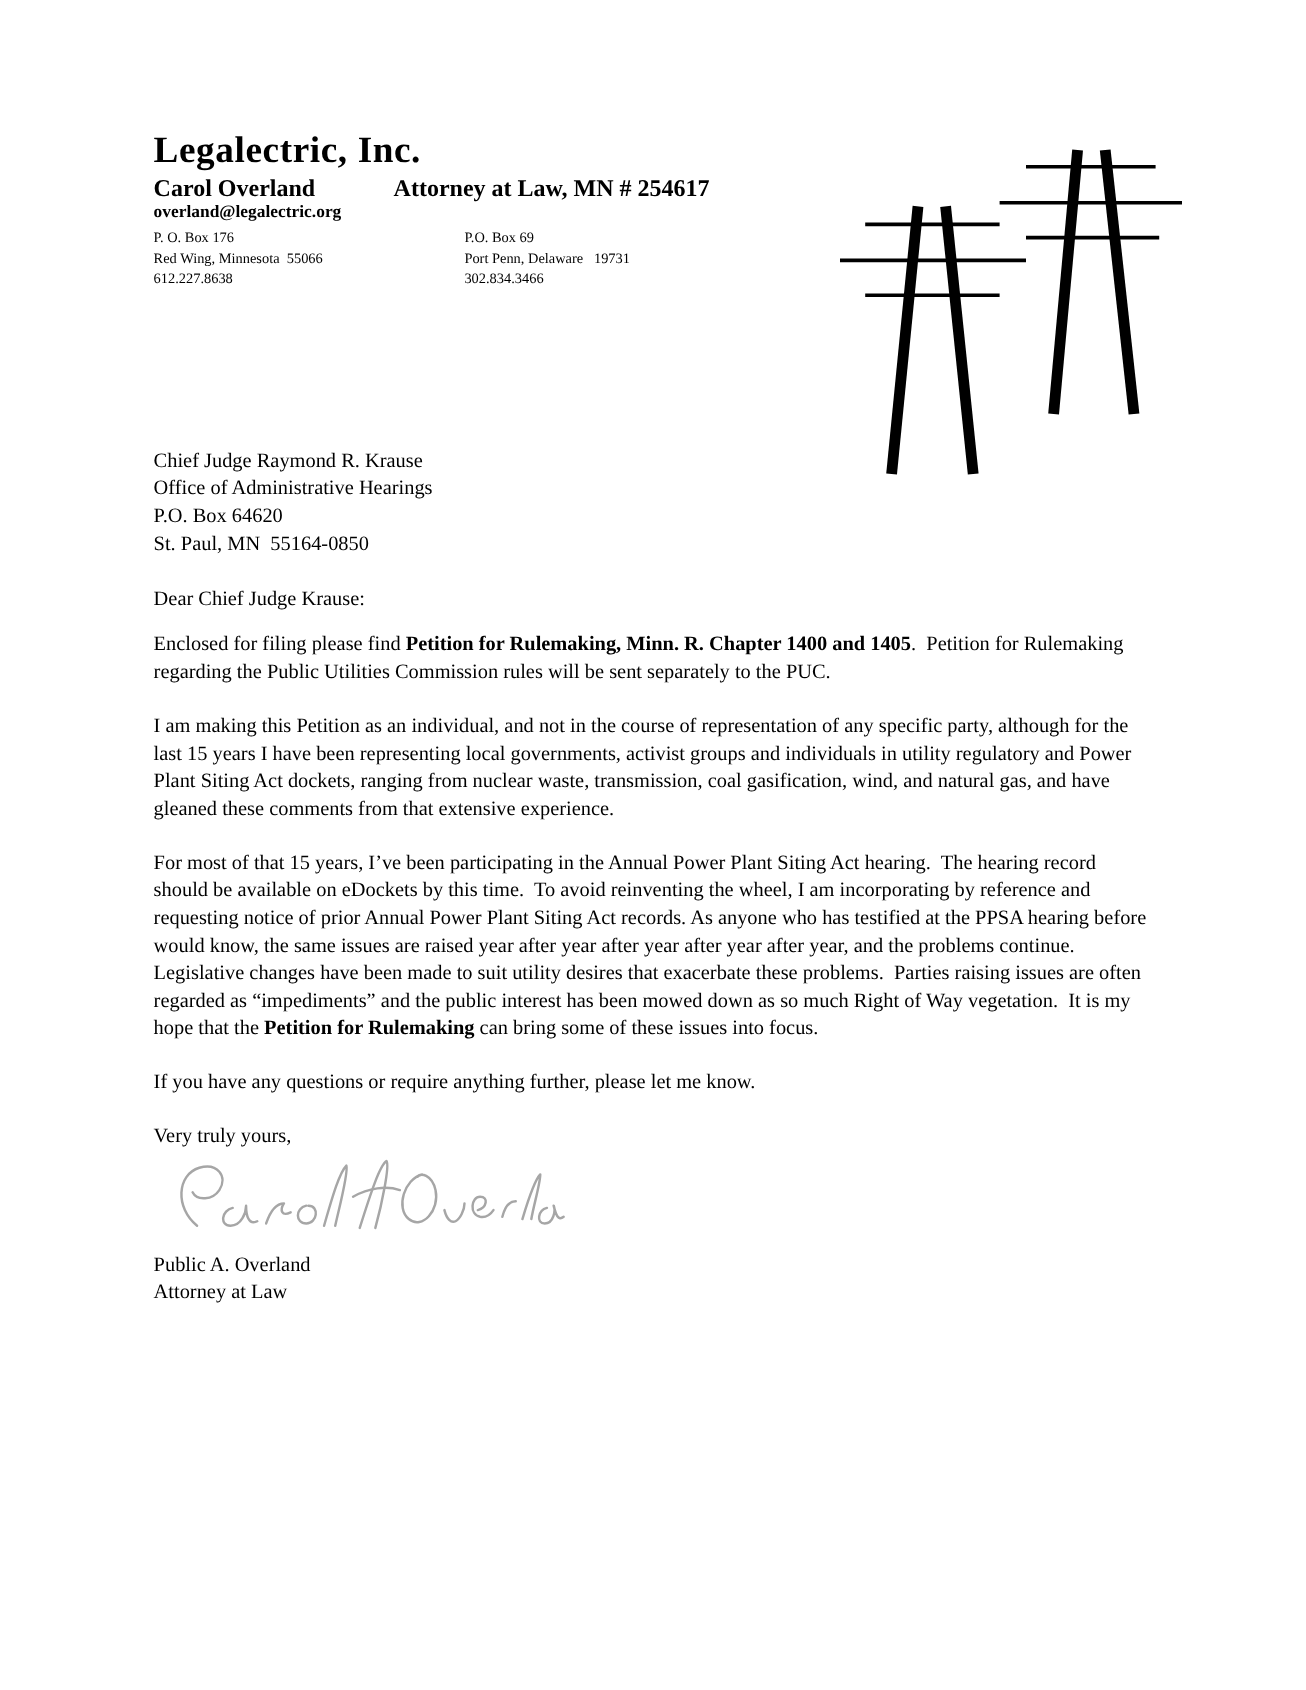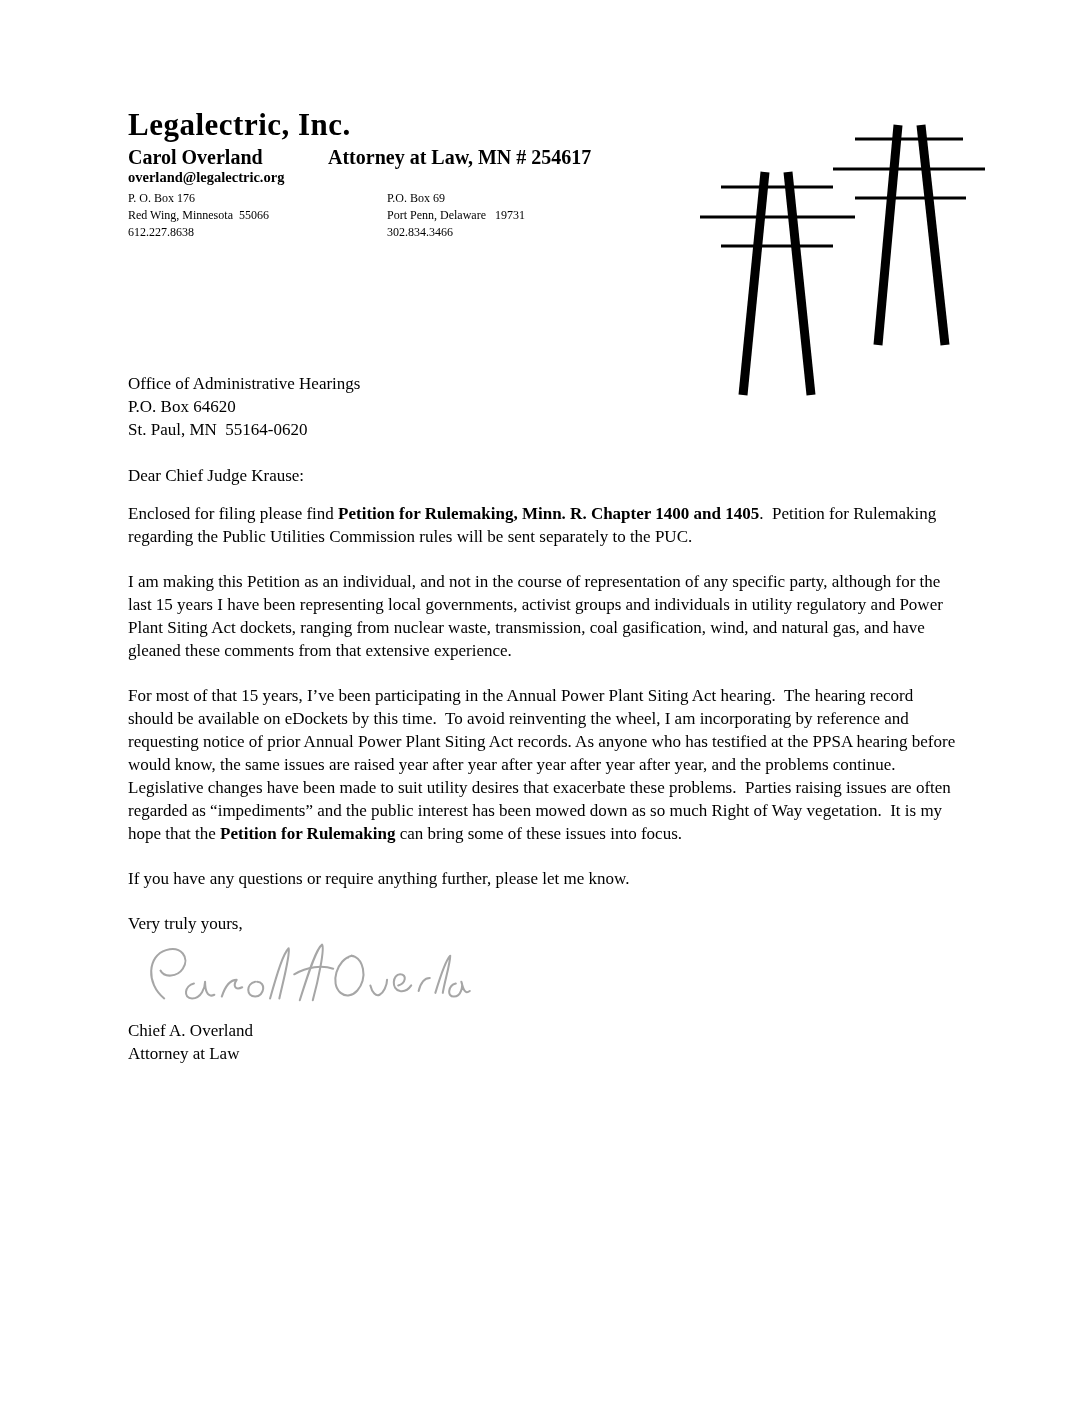--- a/index.html
+++ b/index.html
@@ -91,23 +91,24 @@
           <path d="M157,86 L268,86"></path>
         </g>
       </g>
     </svg>
   </div>
 
   <div class="body">
 
 
     <div class="recipient">
+      <div class="block">Chief Judge Raymond R. Krause</div>
       <div class="block">Office of Administrative Hearings</div>
       <div class="block">P.O. Box 64620</div>
-      <div class="block">St. Paul, MN  55164-0620</div>
+      <div class="block">St. Paul, MN  55164-0850</div>
     </div>
 
 
     <div class="salutation block">Dear Chief Judge Krause:</div>
 
     <div class="para"><span>Enclosed for filing please find </span><b>Petition for Rulemaking, Minn. R. Chapter 1400 and 1405</b><span>.  Petition for Rulemaking regarding the Public Utilities Commission rules will be sent separately to the PUC.</span></div>
 
     <div class="para">I am making this Petition as an individual, and not in the course of representation of any specific party, although for the last 15 years I have been representing local governments, activist groups and individuals in utility regulatory and Power Plant Siting Act dockets, ranging from nuclear waste, transmission, coal gasification, wind, and natural gas, and have gleaned these comments from that extensive experience.</div>
 
     <div class="para"><span>For most of that 15 years, I’ve been participating in the Annual Power Plant Siting Act hearing.  The hearing record should be available on eDockets by this time.  To avoid reinventing the wheel, I am incorporating by reference and requesting notice of prior Annual Power Plant Siting Act records. As anyone who has testified at the PPSA hearing before would know, the same issues are raised year after year after year after year after year, and the problems continue.  Legislative changes have been made to suit utility desires that exacerbate these problems.  Parties raising issues are often regarded as “impediments” and the public interest has been mowed down as so much Right of Way vegetation.  It is my hope that the </span><b>Petition for Rulemaking</b><span> can bring some of these issues into focus.</span></div>
@@ -129,17 +130,17 @@
           <path d="M232,18 C216,22 208,48 220,58 C232,68 248,50 244,32 C241,18 230,16 228,20"></path>
           <path d="M252,50 C254,58 258,62 262,60 C266,58 270,50 270,44"></path>
           <path d="M282,50 C290,48 292,38 284,38 C276,38 274,54 284,56 C290,57 294,53 296,50"></path>
           <path d="M304,56 C306,48 310,42 316,42"></path>
           <path d="M322,58 C328,38 334,22 338,18 C338,26 332,46 330,58"></path>
           <path d="M344,48 C336,50 334,62 342,62 C350,62 352,50 350,46 C352,54 354,60 359,56"></path>
         </g>
       </svg>
     </div>
 
-    <div class="signer block">Chief A. Overland</div>
+    <div class="signer block">Public A. Overland</div>
     <div class="signer block">Attorney at Law</div>
 
   </div>
 </div>
 
 </body></html>

